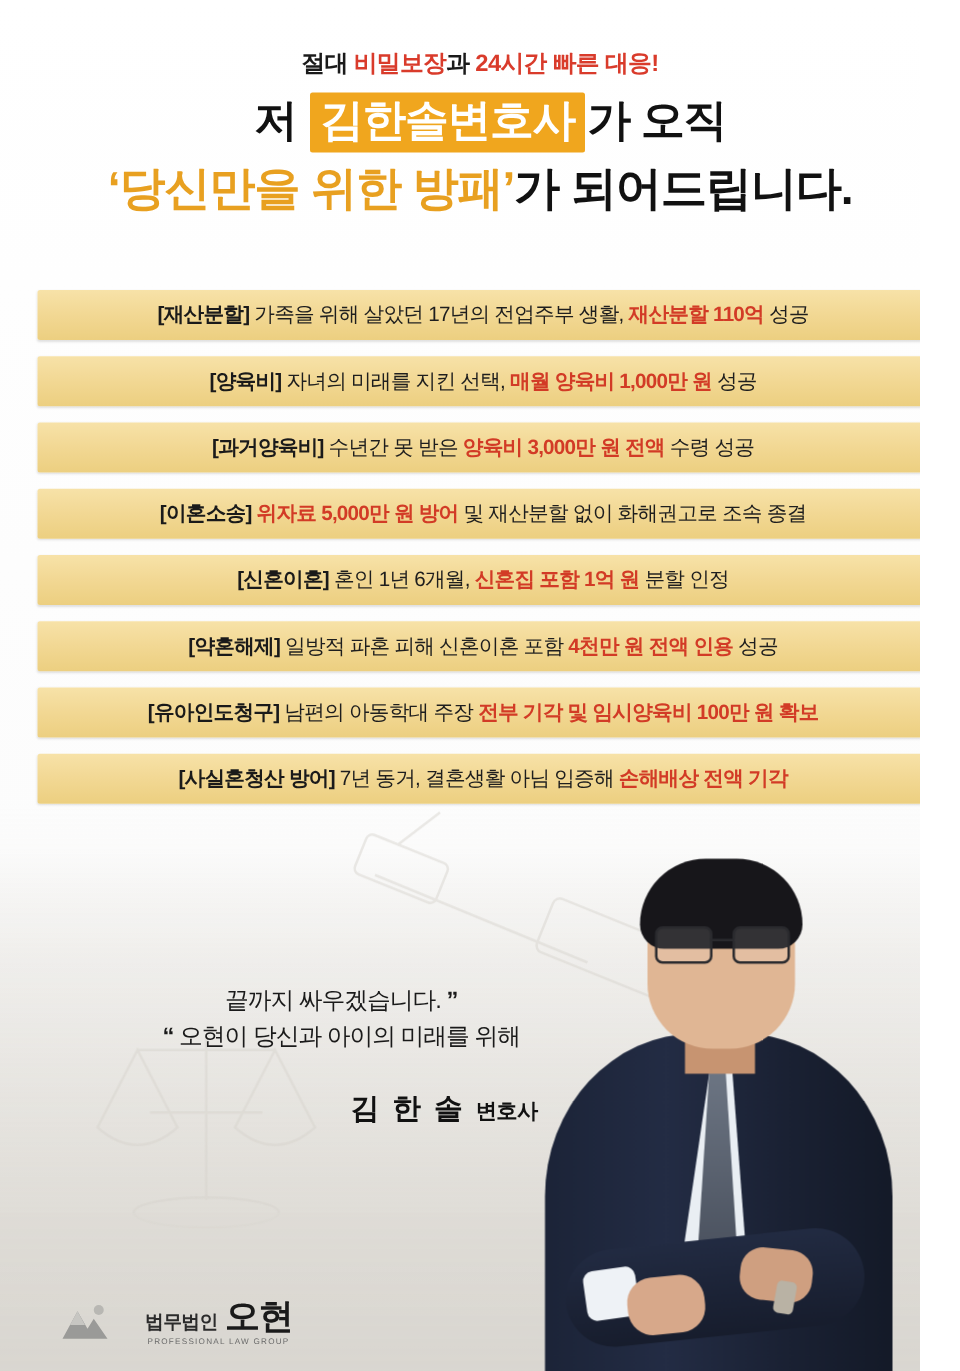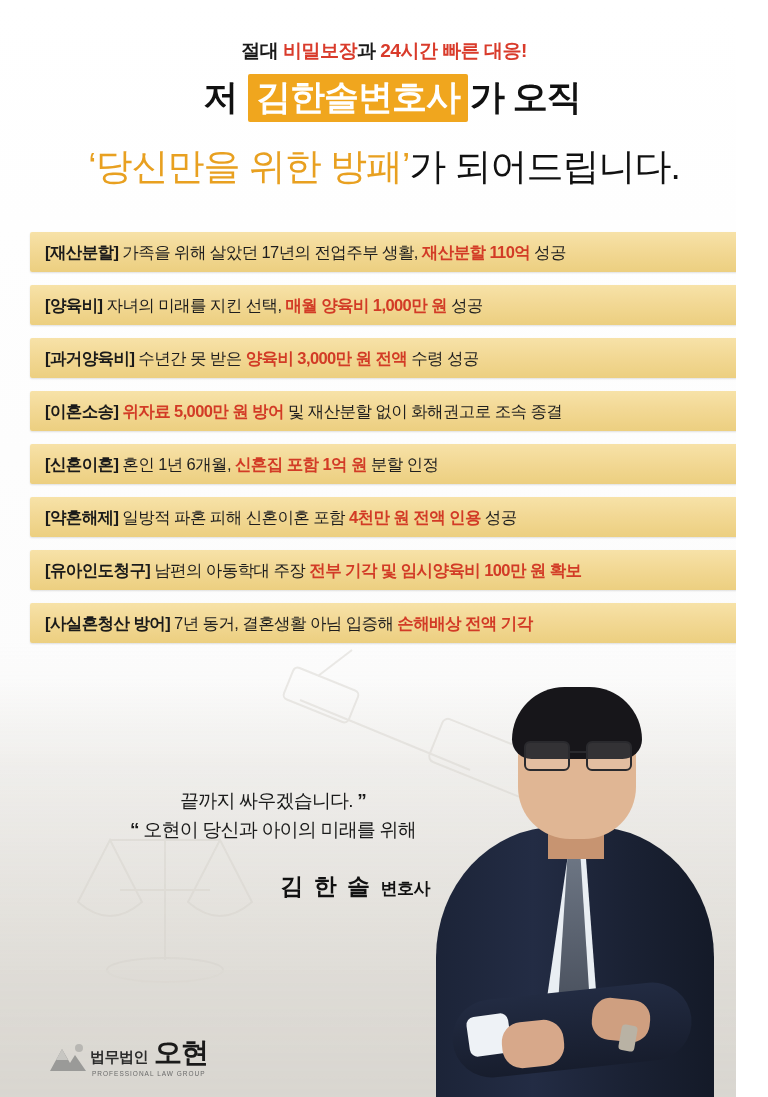--- a/index.html
+++ b/index.html
@@ -62,26 +62,26 @@
   .hl-box {
     display: inline-block;
     background: #f0a61e;
     color: #ffffff;
     padding: 1px 8px 3px 8px;
     margin: 0 2px;
     border-radius: 2px;
   }
   .headline2 {
     font-size: 37px;
-    font-weight: normal;
+    font-weight: bold;
     letter-spacing: -1px;
     color: #111111;
     line-height: 1.35;
     white-space: nowrap;
-    margin-top: 20px;
+    margin-top: 4px;
   }
   .hl-accent {
     color: #e8a020;
   }
 
   
   .results {
     position: absolute;
     left: 30px;
     top: 232px;
@@ -101,20 +101,21 @@
     top: 0;
     right: 10px;
     height: 40px;
     line-height: 40px;
     font-size: 16.5px;
     letter-spacing: -0.6px;
     color: #1e1e1e;
     font-weight: 500;
     white-space: nowrap;
     overflow: hidden;
+    text-align: center;
   }
   .result-row .hi {
     color: #d23b26;
     font-weight: bold;
   }
   .result-row .tag {
     font-weight: bold;
     color: #1a1a1a;
   }
 
@@ -293,21 +294,21 @@
     transform: rotate(10deg);
   }
 
   
   .footer-logo {
     position: absolute;
     left: 48px;
     bottom: 20px;
     display: flex;
     align-items: center;
-    gap: 2px;
+    gap: 28px;
   }
   .mountain-mark {
     width: 40px;
     height: 34px;
   }
   .logo-text {
     display: flex;
     flex-direction: column;
     justify-content: center;
   }

